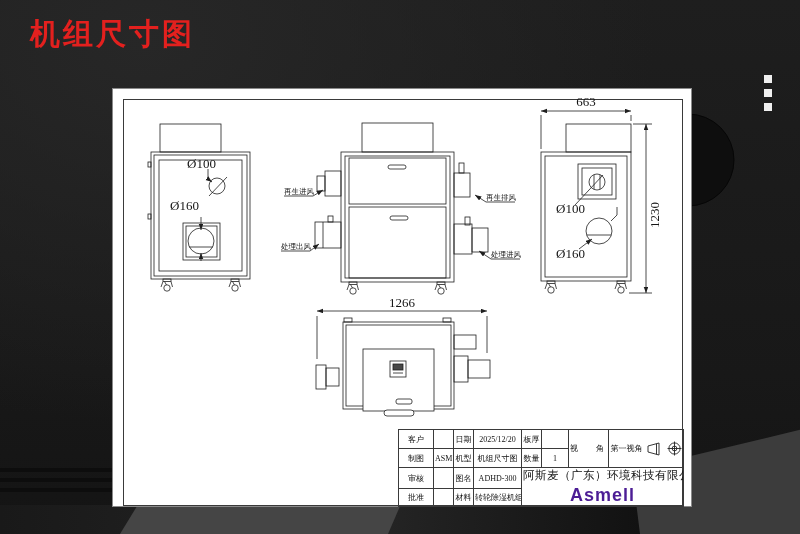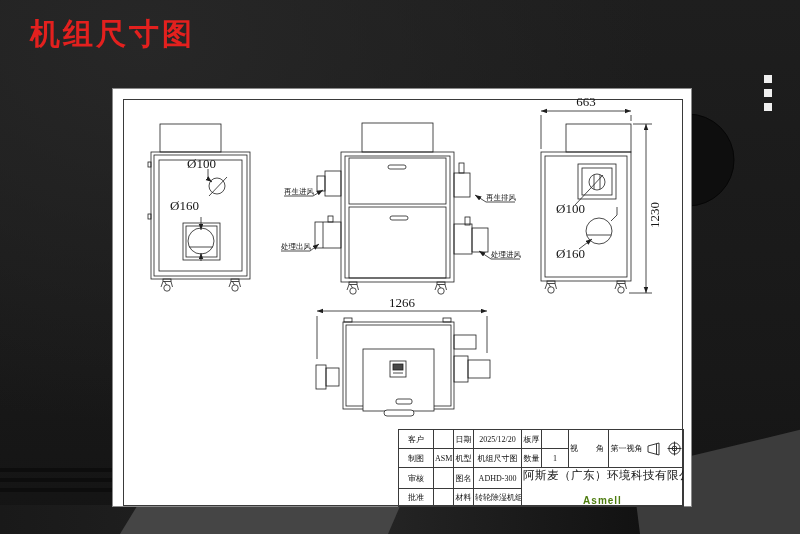--- a/index.html
+++ b/index.html
@@ -33,22 +33,22 @@
   .views .lbl{font:7.5px "Liberation Serif",serif;}
   .arrfill{fill:#1f1f1f;}
   
   .tblock{position:absolute;left:285px;top:340px;width:285px;height:87px;}
   .tblock table{border-collapse:collapse;table-layout:fixed;width:285px;height:77px;
     font-family:"Liberation Serif",serif;color:#111;}
   .tblock td{border:1px solid #3a3a3a;padding:0 1px;font-size:8px;text-align:center;
     overflow:hidden;white-space:nowrap;}
   .tblock .co-cell{vertical-align:middle;}
   .company{font-size:11.5px;letter-spacing:0.5px;color:#111;}
-  .logo{font-size:10px;font-weight:800;color:#4d7c0f;font-family:"Liberation Sans",sans-serif;
-    letter-spacing:1px;margin-top:12px;}
+  .logo{font-size:18px;font-weight:800;color:#4c1d95;font-family:"Liberation Sans",sans-serif;
+    letter-spacing:1px;margin-top:2px;}
   .va-flex{display:flex;align-items:center;justify-content:center;gap:4px;}
   .va-label{letter-spacing:8px;}
 </style>
 </head>
 <body>
 
 <div class="stage">
   <div class="bg-grad"></div>
 
   <div class="stripe" style="top:468px"></div>

